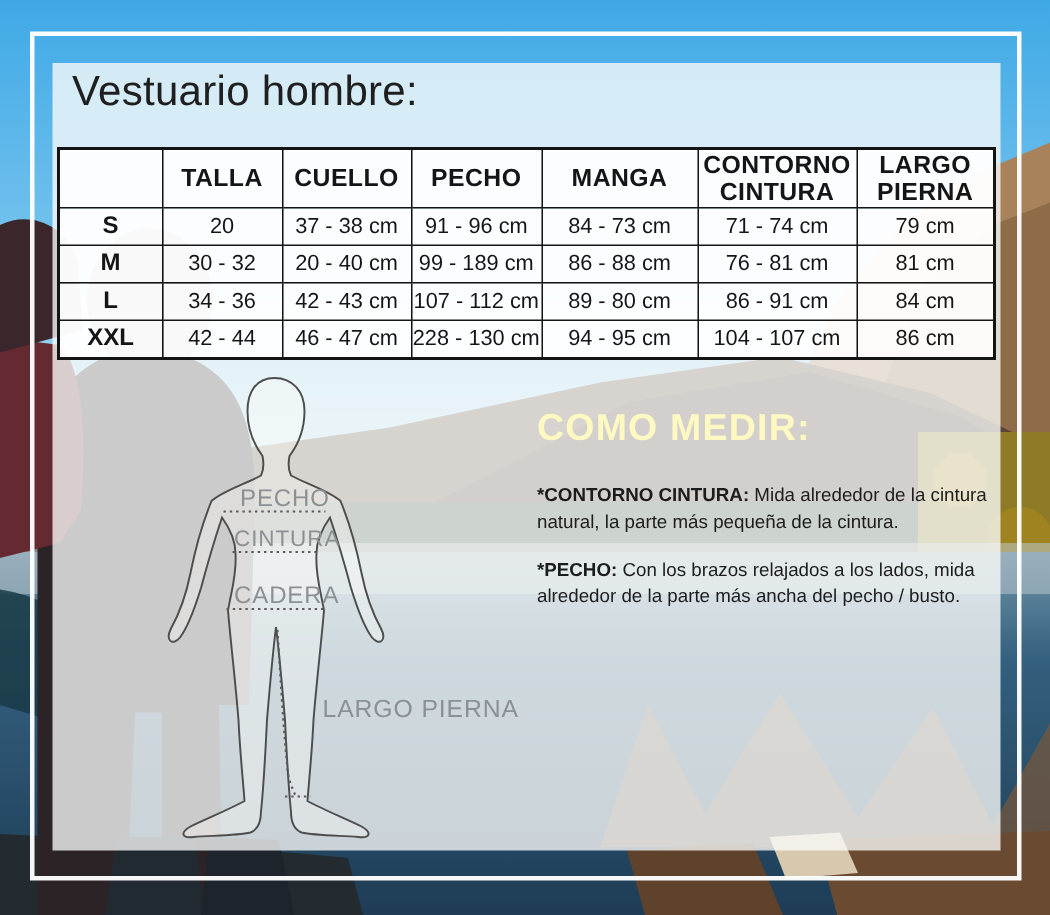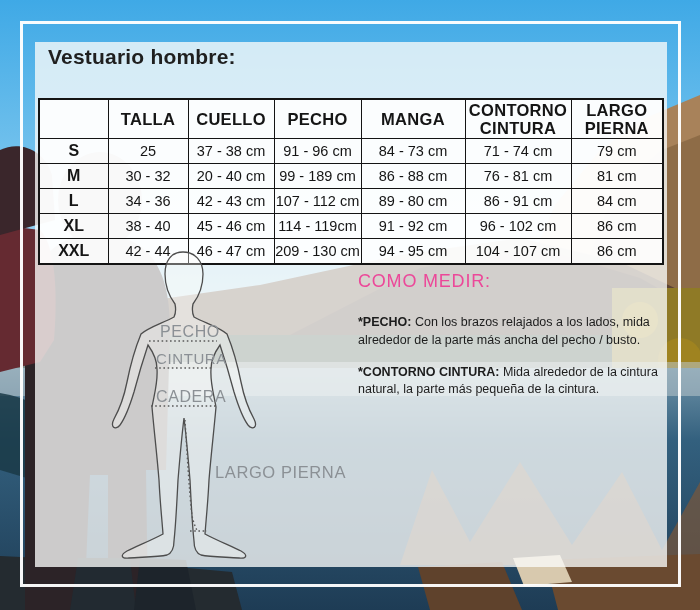--- a/index.html
+++ b/index.html
@@ -9,21 +9,21 @@
     -webkit-font-smoothing:antialiased;
   }
   .scene svg{display:block;}
   .photo{position:absolute;left:0;top:0;z-index:0;}
   .panel{
     position:absolute;left:35px;top:42px;width:632px;height:525px;
     background:rgba(250,251,250,0.78);z-index:1;
   }
   .page-title{
     position:absolute;left:13px;top:3px;
-    font-size:21px;font-weight:bold;color:#1f1f1f;letter-spacing:0.2px;
+    font-size:28px;font-weight:normal;color:#1f1f1f;letter-spacing:0.2px;
   }
   table.size-table{
     position:absolute;left:3px;top:37px;
     border-collapse:collapse;table-layout:fixed;width:624px;
     border:2.5px solid #141414;
     margin-top:19px;
   }
   .size-table th,.size-table td{
     border:1.6px solid #141414;text-align:center;vertical-align:middle;
     padding:0;color:#151515;background:rgba(255,255,255,0.88);
@@ -35,21 +35,21 @@
   .size-table tbody td{font-size:14.5px;font-weight:normal;}
   .figure-layer{position:absolute;left:0;top:0;z-index:2;pointer-events:none;}
   .figure-label{
     font-family:"Liberation Sans",sans-serif;
     fill:#8b9095;letter-spacing:0.6px;
   }
   .measure{
     position:absolute;left:358px;top:271px;width:308px;z-index:3;color:#1c1c1c;
   }
   .measure h2{
-    margin:0 0 22px 0;font-size:18px;font-weight:normal;letter-spacing:0.8px;color:#ec4899;
+    margin:0 0 22px 0;font-size:25px;font-weight:bold;letter-spacing:0.8px;color:#fef9c3;
   }
   .measure p{
     margin:0 0 14px 0;font-size:12.5px;line-height:1.42;color:#1c1c1c;
   }
   .measure p strong{font-weight:bold;}
   .frame{
     position:absolute;left:20px;top:21px;width:661px;height:566px;box-sizing:border-box;
     border:3px solid rgba(255,255,255,0.96);z-index:4;pointer-events:none;
   }
 </style>
@@ -127,21 +127,21 @@
             <th>CUELLO</th>
             <th>PECHO</th>
             <th>MANGA</th>
             <th>CONTORNO CINTURA</th>
             <th>LARGO PIERNA</th>
           </tr>
       </thead>
       <tbody id="body-rows">
           <tr>
             <th>S</th>
-            <td>25</td>
+            <td>20</td>
             <td>37 - 38 cm</td>
             <td>91 - 96 cm</td>
             <td>84 - 73 cm</td>
             <td>71 - 74 cm</td>
             <td>79 cm</td>
           </tr>
           <tr>
             <th>M</th>
             <td>30 - 32</td>
             <td>20 - 40 cm</td>
@@ -153,33 +153,24 @@
           <tr>
             <th>L</th>
             <td>34 - 36</td>
             <td>42 - 43 cm</td>
             <td>107 - 112 cm</td>
             <td>89 - 80 cm</td>
             <td>86 - 91 cm</td>
             <td>84 cm</td>
           </tr>
           <tr>
-            <th>XL</th>
-            <td>38 - 40</td>
-            <td>45 - 46 cm</td>
-            <td>114 - 119cm</td>
-            <td>91 - 92 cm</td>
-            <td>96 - 102 cm</td>
-            <td>86 cm</td>
-          </tr>
-          <tr>
             <th>XXL</th>
             <td>42 - 44</td>
             <td>46 - 47 cm</td>
-            <td>209 - 130 cm</td>
+            <td>228 - 130 cm</td>
             <td>94 - 95 cm</td>
             <td>104 - 107 cm</td>
             <td>86 cm</td>
           </tr>
         </tbody>
     </table>
   </div>
 
   <svg class="figure-layer" width="700" height="610" viewBox="0 0 700 610">
     <path d="M183,252 C171,252 165,261 165,274 C165,286 169,296 175,304 C176,309 176,313 174,317
@@ -202,20 +193,20 @@
     <line x1="190" y1="531" x2="207" y2="531" stroke="#5a5a5a" stroke-width="1.4" stroke-dasharray="1.6,2.6"></line>
     <text class="figure-label" x="160" y="337" font-size="16">PECHO</text>
     <text class="figure-label" x="156" y="364" font-size="15">CINTURA</text>
     <text class="figure-label" x="156" y="402" font-size="16">CADERA</text>
     <text class="figure-label" x="215" y="478" font-size="16.5">LARGO PIERNA</text>
   </svg>
 
   <div class="measure">
     <h2>COMO MEDIR:</h2>
     <div id="measure-paras">
+        <p><strong>*CONTORNO CINTURA:</strong> Mida alrededor de la cintura natural, la parte más pequeña de la cintura.</p>
         <p><strong>*PECHO:</strong> Con los brazos relajados a los lados, mida alrededor de la parte más ancha del pecho / busto.</p>
-        <p><strong>*CONTORNO CINTURA:</strong> Mida alrededor de la cintura natural, la parte más pequeña de la cintura.</p>
       </div>
   </div>
 
   <div class="frame"></div>
 
 </div>
 
 </body></html>

